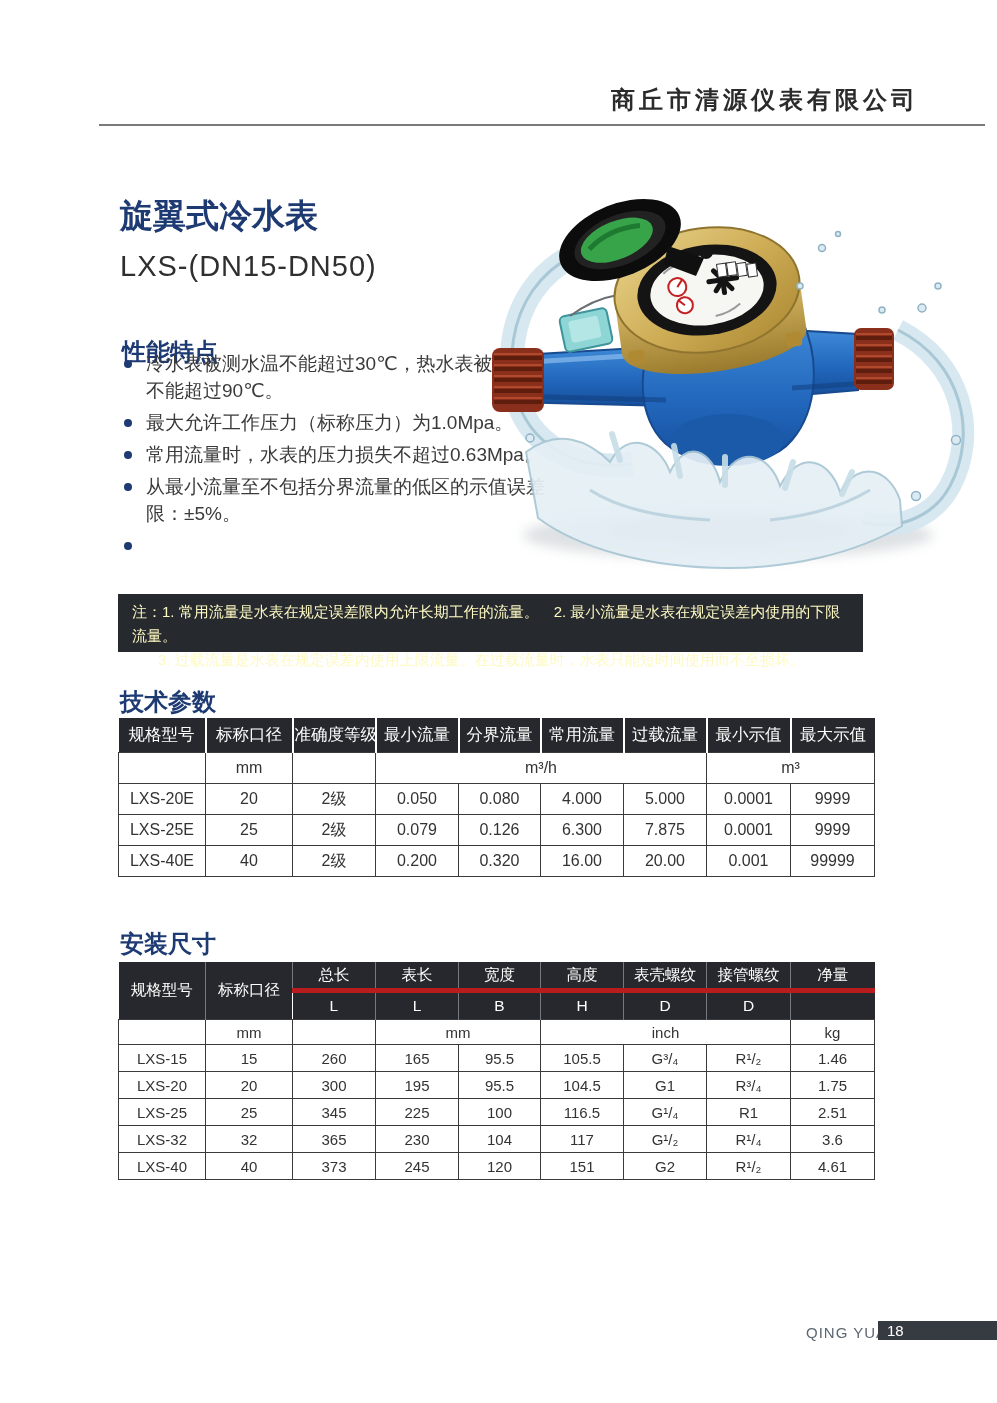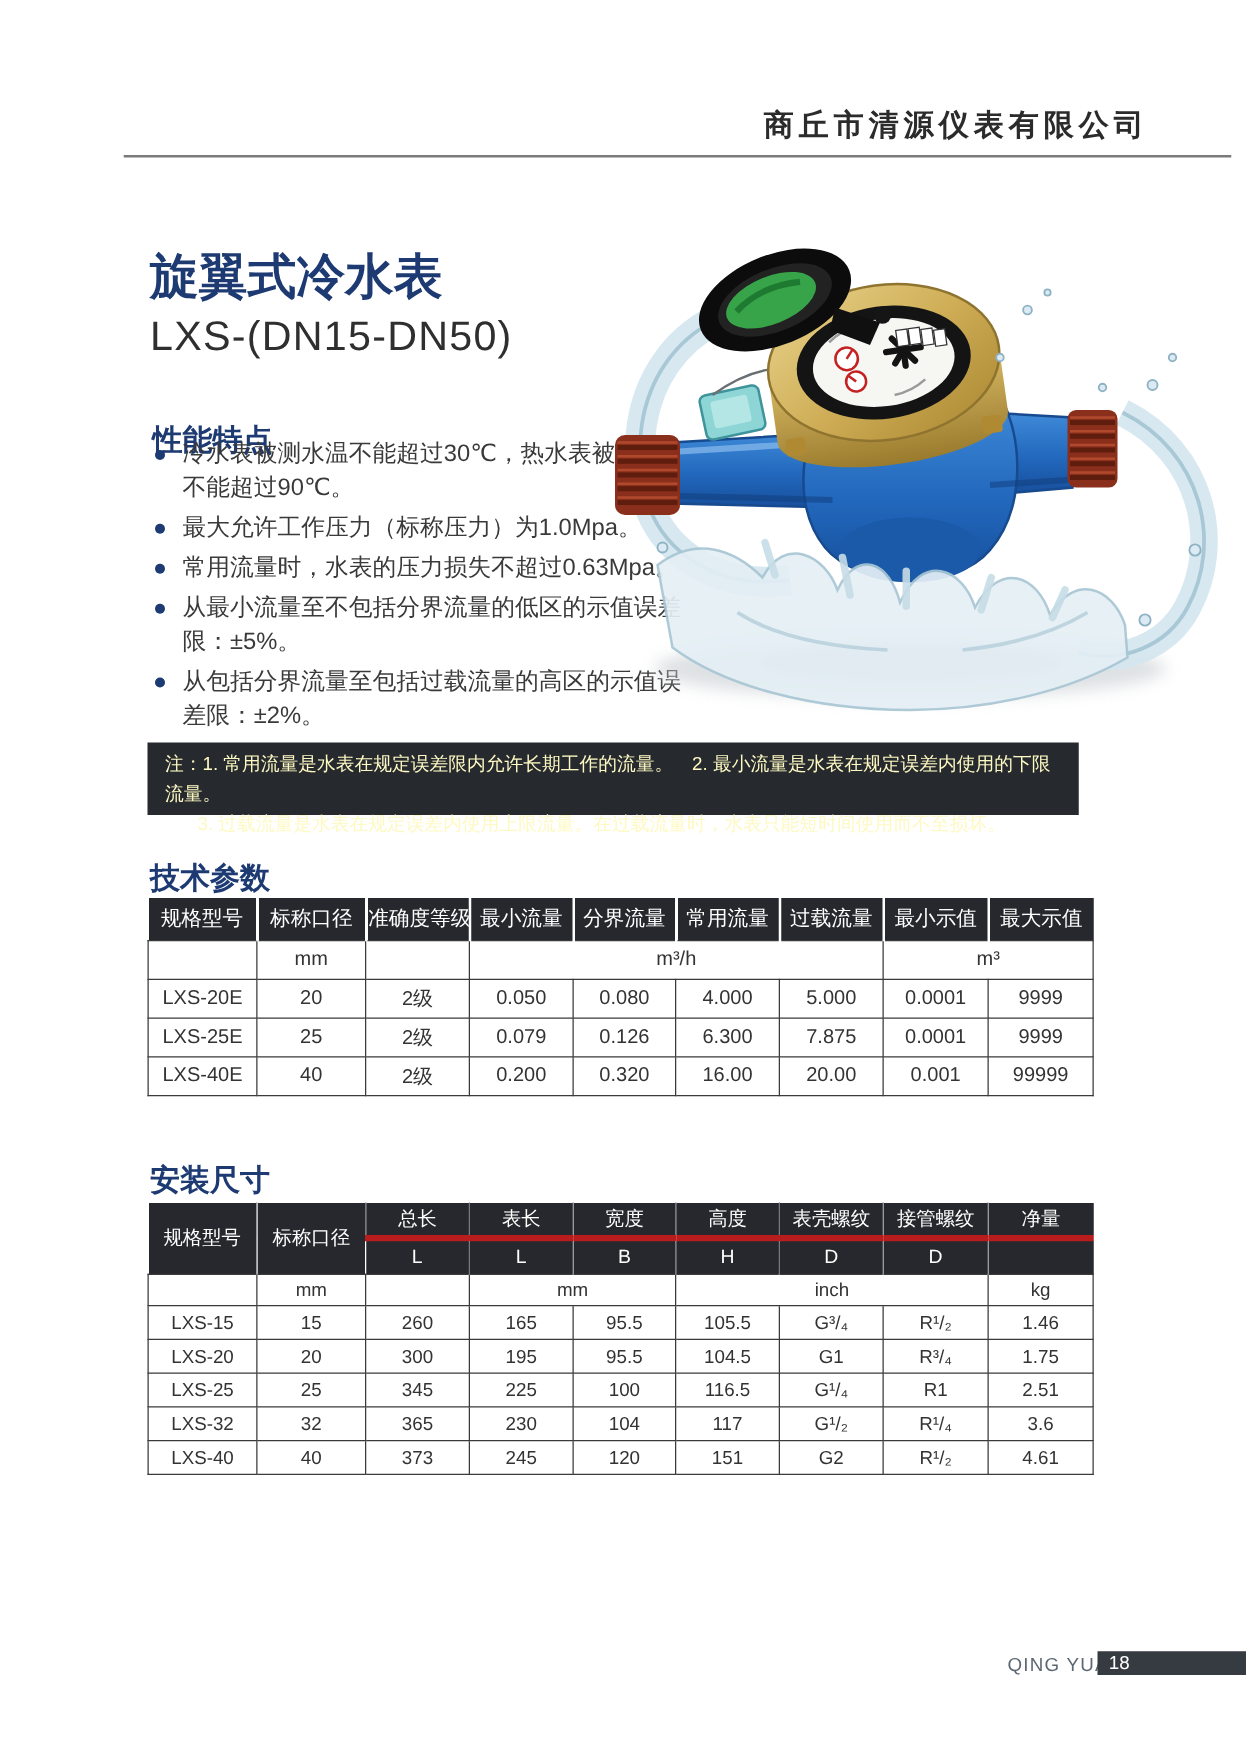--- a/index.html
+++ b/index.html
@@ -5,22 +5,22 @@
   html,body{margin:0;padding:0;background:#ffffff;}
   .page{position:relative;width:997px;height:1403px;background:#ffffff;overflow:hidden;
         font-family:"Liberation Sans","DejaVu Sans",sans-serif;color:#3a3a3a;}
 
   
   .company{position:absolute;top:84px;right:78px;font-size:24px;font-weight:bold;
            letter-spacing:4px;color:#2b2b2b;}
   .header-rule{position:absolute;left:99px;top:124px;width:886px;height:2px;background:#7a7a7a;}
 
   
-  .title{position:absolute;left:120px;top:194px;font-size:39px;font-weight:bold;color:#1d3a73;}
-  .subtitle{position:absolute;left:120px;top:250px;font-size:33px;color:#2f2f2f;letter-spacing:1px;}
+  .title{position:absolute;left:120px;top:194px;font-size:33px;font-weight:bold;color:#1d3a73;}
+  .subtitle{position:absolute;left:120px;top:250px;font-size:29px;color:#2f2f2f;letter-spacing:1px;}
   .sec-head{position:absolute;font-size:24px;font-weight:bold;color:#1d3a73;}
   .h-features{left:122px;top:316px;margin-top:20px;}
   .h-tech{left:120px;top:686px;}
   .h-install{left:120px;top:928px;}
 
   
   .features{position:absolute;left:122px;top:350px;width:432px;list-style:none;margin:0;padding:0;}
   .features li{position:relative;padding-left:24px;margin-bottom:5px;font-size:19px;line-height:27px;color:#3a3a3a;}
   .dot{position:absolute;left:2px;top:10px;width:8px;height:8px;border-radius:50%;background:#1d3a73;}
 
@@ -66,21 +66,21 @@
 
   <div class="title">旋翼式冷水表</div>
   <div class="subtitle">LXS-(DN15-DN50)</div>
 
   <div class="sec-head h-features">性能特点</div>
   <ul class="features">
     <li><span class="dot"></span><span>冷水表被测水温不能超过30℃，热水表被测水温不能超过90℃。</span></li>
     <li><span class="dot"></span><span>最大允许工作压力（标称压力）为1.0Mpa。</span></li>
     <li><span class="dot"></span><span>常用流量时，水表的压力损失不超过0.63Mpa。</span></li>
     <li><span class="dot"></span><span>从最小流量至不包括分界流量的低区的示值误差限：±5%。</span></li>
-    <li><span class="dot"></span><span>从包括分界流量至包括过载流量的高区的示值误差限：±2%。</span></li>
+    <li><span class="dot"></span></li>
   </ul>
 
   <svg class="photo" viewBox="0 0 527 412" aria-hidden="true">
     <defs>
       <linearGradient id="gBlue" x1="0" y1="0" x2="0" y2="1">
         <stop offset="0" stop-color="#3f8ad8"></stop>
           <stop offset="0.55" stop-color="#2268bd"></stop>
           <stop offset="1" stop-color="#174f9c"></stop>
       </linearGradient>
       <linearGradient id="gBrassTop" x1="0" y1="0" x2="1" y2="1">

